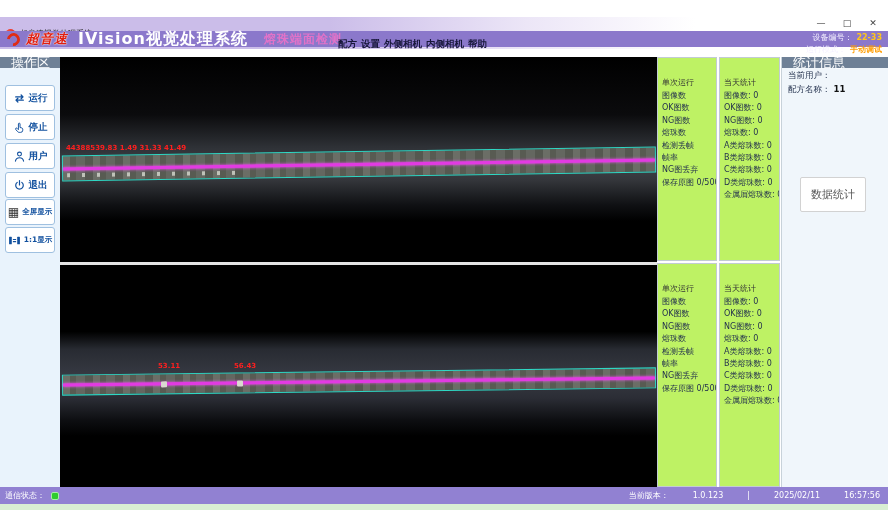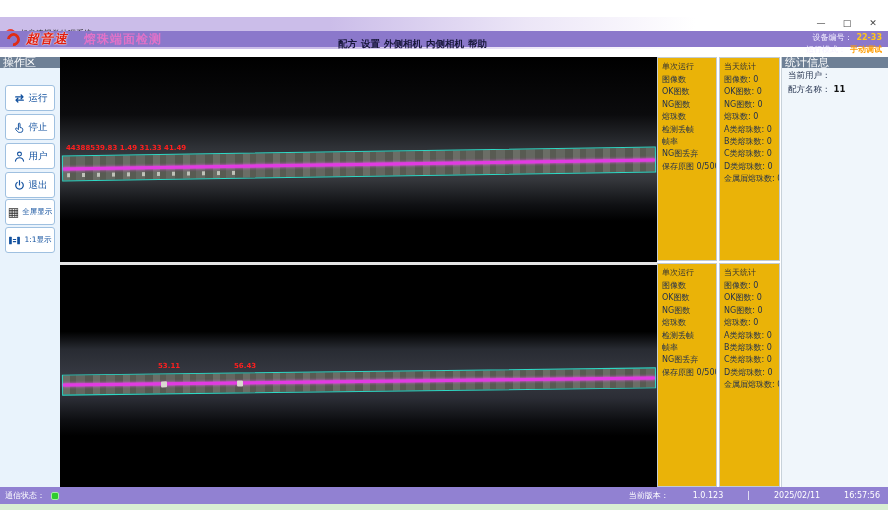--- a/index.html
+++ b/index.html
@@ -32,24 +32,24 @@
   .subtitle { margin-left:16px; font-size:12px; font-weight:bold; color:#e272c8; letter-spacing:1px; }
   .menu { position:absolute; left:338px; top:0; height:26px; display:flex; align-items:center; gap:4px; }
   .menu-item { font-size:9.5px; font-weight:bold; color:#17173a; cursor:default; white-space:nowrap; }
   .hdr-info { position:absolute; right:6px; top:1px; display:flex; flex-direction:column; gap:1px; align-items:flex-end; }
   .hdr-row { display:flex; gap:4px; font-size:8px; line-height:11px; }
   .hdr-lab { color:#f4f0ff; }
   .hdr-val1 { color:#ffc61a; font-weight:bold; }
   .hdr-val2 { color:#ff9d00; font-weight:bold; }
   
   .sidebar { position:absolute; left:0; top:57px; width:60px; height:430px; background:#e9f3fc; }
-  .panel-hdr { height:11px; background:#6e8096; color:#fff; font-size:11px; line-height:11px; padding-left:3px; }
+  .panel-hdr { height:11px; background:#6e8096; color:#fff; font-size:13px; line-height:11px; padding-left:11px; }
   .sbtn { position:absolute; left:5px; width:50px; height:26px; background:#fff;
     border:1px solid #9fc0e0; border-radius:3px; display:flex; align-items:center; justify-content:center;
-    gap:3px; color:#11509e; cursor:default; }
+    gap:3px; color:#11509e; cursor:default;font-weight:bold; }
   .sbtn .lbl { font-size:9.5px; white-space:nowrap; }
   .sbtn.small .lbl { font-size:7.5px; }
   .sbtn svg { display:block; }
   .uico { font-size:12px; line-height:12px; color:#11509e; }
   .uico.dark { color:#333; }
   
   .cam-wrap { position:absolute; left:60px; top:57px; width:597px; height:430px; background:#000; }
   .cam { position:absolute; left:0; width:597px; overflow:hidden; }
   .cam1 { top:0; height:205px;
     background:linear-gradient(180deg,#000 0%,#0b0b0d 28%,#2e3136 44%,#3f4248 53%,#34363b 60%,#101114 72%,#000 80%,#000 100%); }
@@ -60,21 +60,21 @@
     background:repeating-linear-gradient(90deg,#6b6e66 0 7px,#585b52 7px 13px,#646760 13px 22px,#555850 22px 30px); }
   .strip1 { top:94px; height:26px; transform:rotate(-0.85deg); }
   .strip2 { top:106px; height:21px; transform:rotate(-0.7deg); }
   .magline { position:absolute; left:0; right:0; height:3px; background:#e23ae2; box-shadow:0 0 3px #ff50ff; }
   .strip1 .magline { top:11px; } .strip2 .magline { top:8px; }
   .dots { position:absolute; left:4px; bottom:3px; width:175px; height:4px; opacity:.85;
     background:repeating-linear-gradient(90deg,#cfd2c8 0 3px,transparent 3px 15px); }
   .bead-mark { position:absolute; width:6px; height:6px; top:7px; background:#d9d9d0; border-radius:1px; }
   .anno { position:absolute; color:#ff1f1f; font-size:7px; font-weight:bold; white-space:nowrap; letter-spacing:0; }
   
-  .statbox { position:absolute; background:#eab308; border:1px solid #c2cbd3; padding:3px 4px; overflow:hidden; }
+  .statbox { position:absolute; background:#bef264; border:1px solid #c2cbd3; padding:19px 4px; overflow:hidden; }
   .statbox .st-title { font-size:8px; color:#333; margin-bottom:2px; white-space:nowrap; }
   .srow { font-size:8px; line-height:12.4px; color:#24324e; white-space:nowrap; }
   
   .info { position:absolute; left:781px; top:57px; width:107px; height:430px; background:#f0f6fb; border-left:1px solid #c8d2da; }
   .info-line { display:flex; gap:3px; font-size:8.5px; color:#24324e; padding:2px 6px 0 6px; }
   .info-line .val { font-weight:bold; color:#111; }
   .btn-prepare { position:absolute; left:16px; top:58px; width:70px; height:37px;
     background:#f7a81d; border:1px solid #d9931a; color:#4a3000; font-weight:bold; font-size:13px;
     display:flex; align-items:center; justify-content:center; cursor:default; }
   .btn-data { position:absolute; left:18px; top:120px; width:66px; height:35px;
@@ -99,20 +99,21 @@
   </div>
   <div class="wcontrols wcontrols-row" style="position:absolute;right:8px;top:16px;display:flex;gap:12px;">
     <span class="wbtn">—</span>
     <span class="wbtn">□</span>
     <span class="wbtn">✕</span>
   </div>
 
   <div class="header">
     <span class="logo-swirl"></span>
     <span class="logo-text">超音速</span>
+    <span class="app-title">IVision视觉处理系统</span>
     <span class="subtitle">熔珠端面检测</span>
     <div class="menu">
       <span class="menu-item">配方</span>
       <span class="menu-item">设置</span>
       <span class="menu-item">外侧相机</span>
       <span class="menu-item">内侧相机</span>
       <span class="menu-item">帮助</span>
     </div>
     <div class="hdr-info">
       <div class="hdr-row">
@@ -241,20 +242,21 @@
 
   <div class="info">
     <div class="panel-hdr">统计信息</div>
     <div class="info-line">
       <span>当前用户：</span>
     </div>
     <div class="info-line">
       <span>配方名称：</span>
       <span class="val">11</span>
     </div>
+    <div class="btn-data">数据统计</div>
   </div>
 
   <div class="statusbar">
     <span class="comm">通信状态：</span>
     <span class="led"></span>
     <div class="sb-right">
       <span>当前版本：</span>
       <span>1.0.123</span>
       <span>|</span>
       <span>2025/02/11</span>

